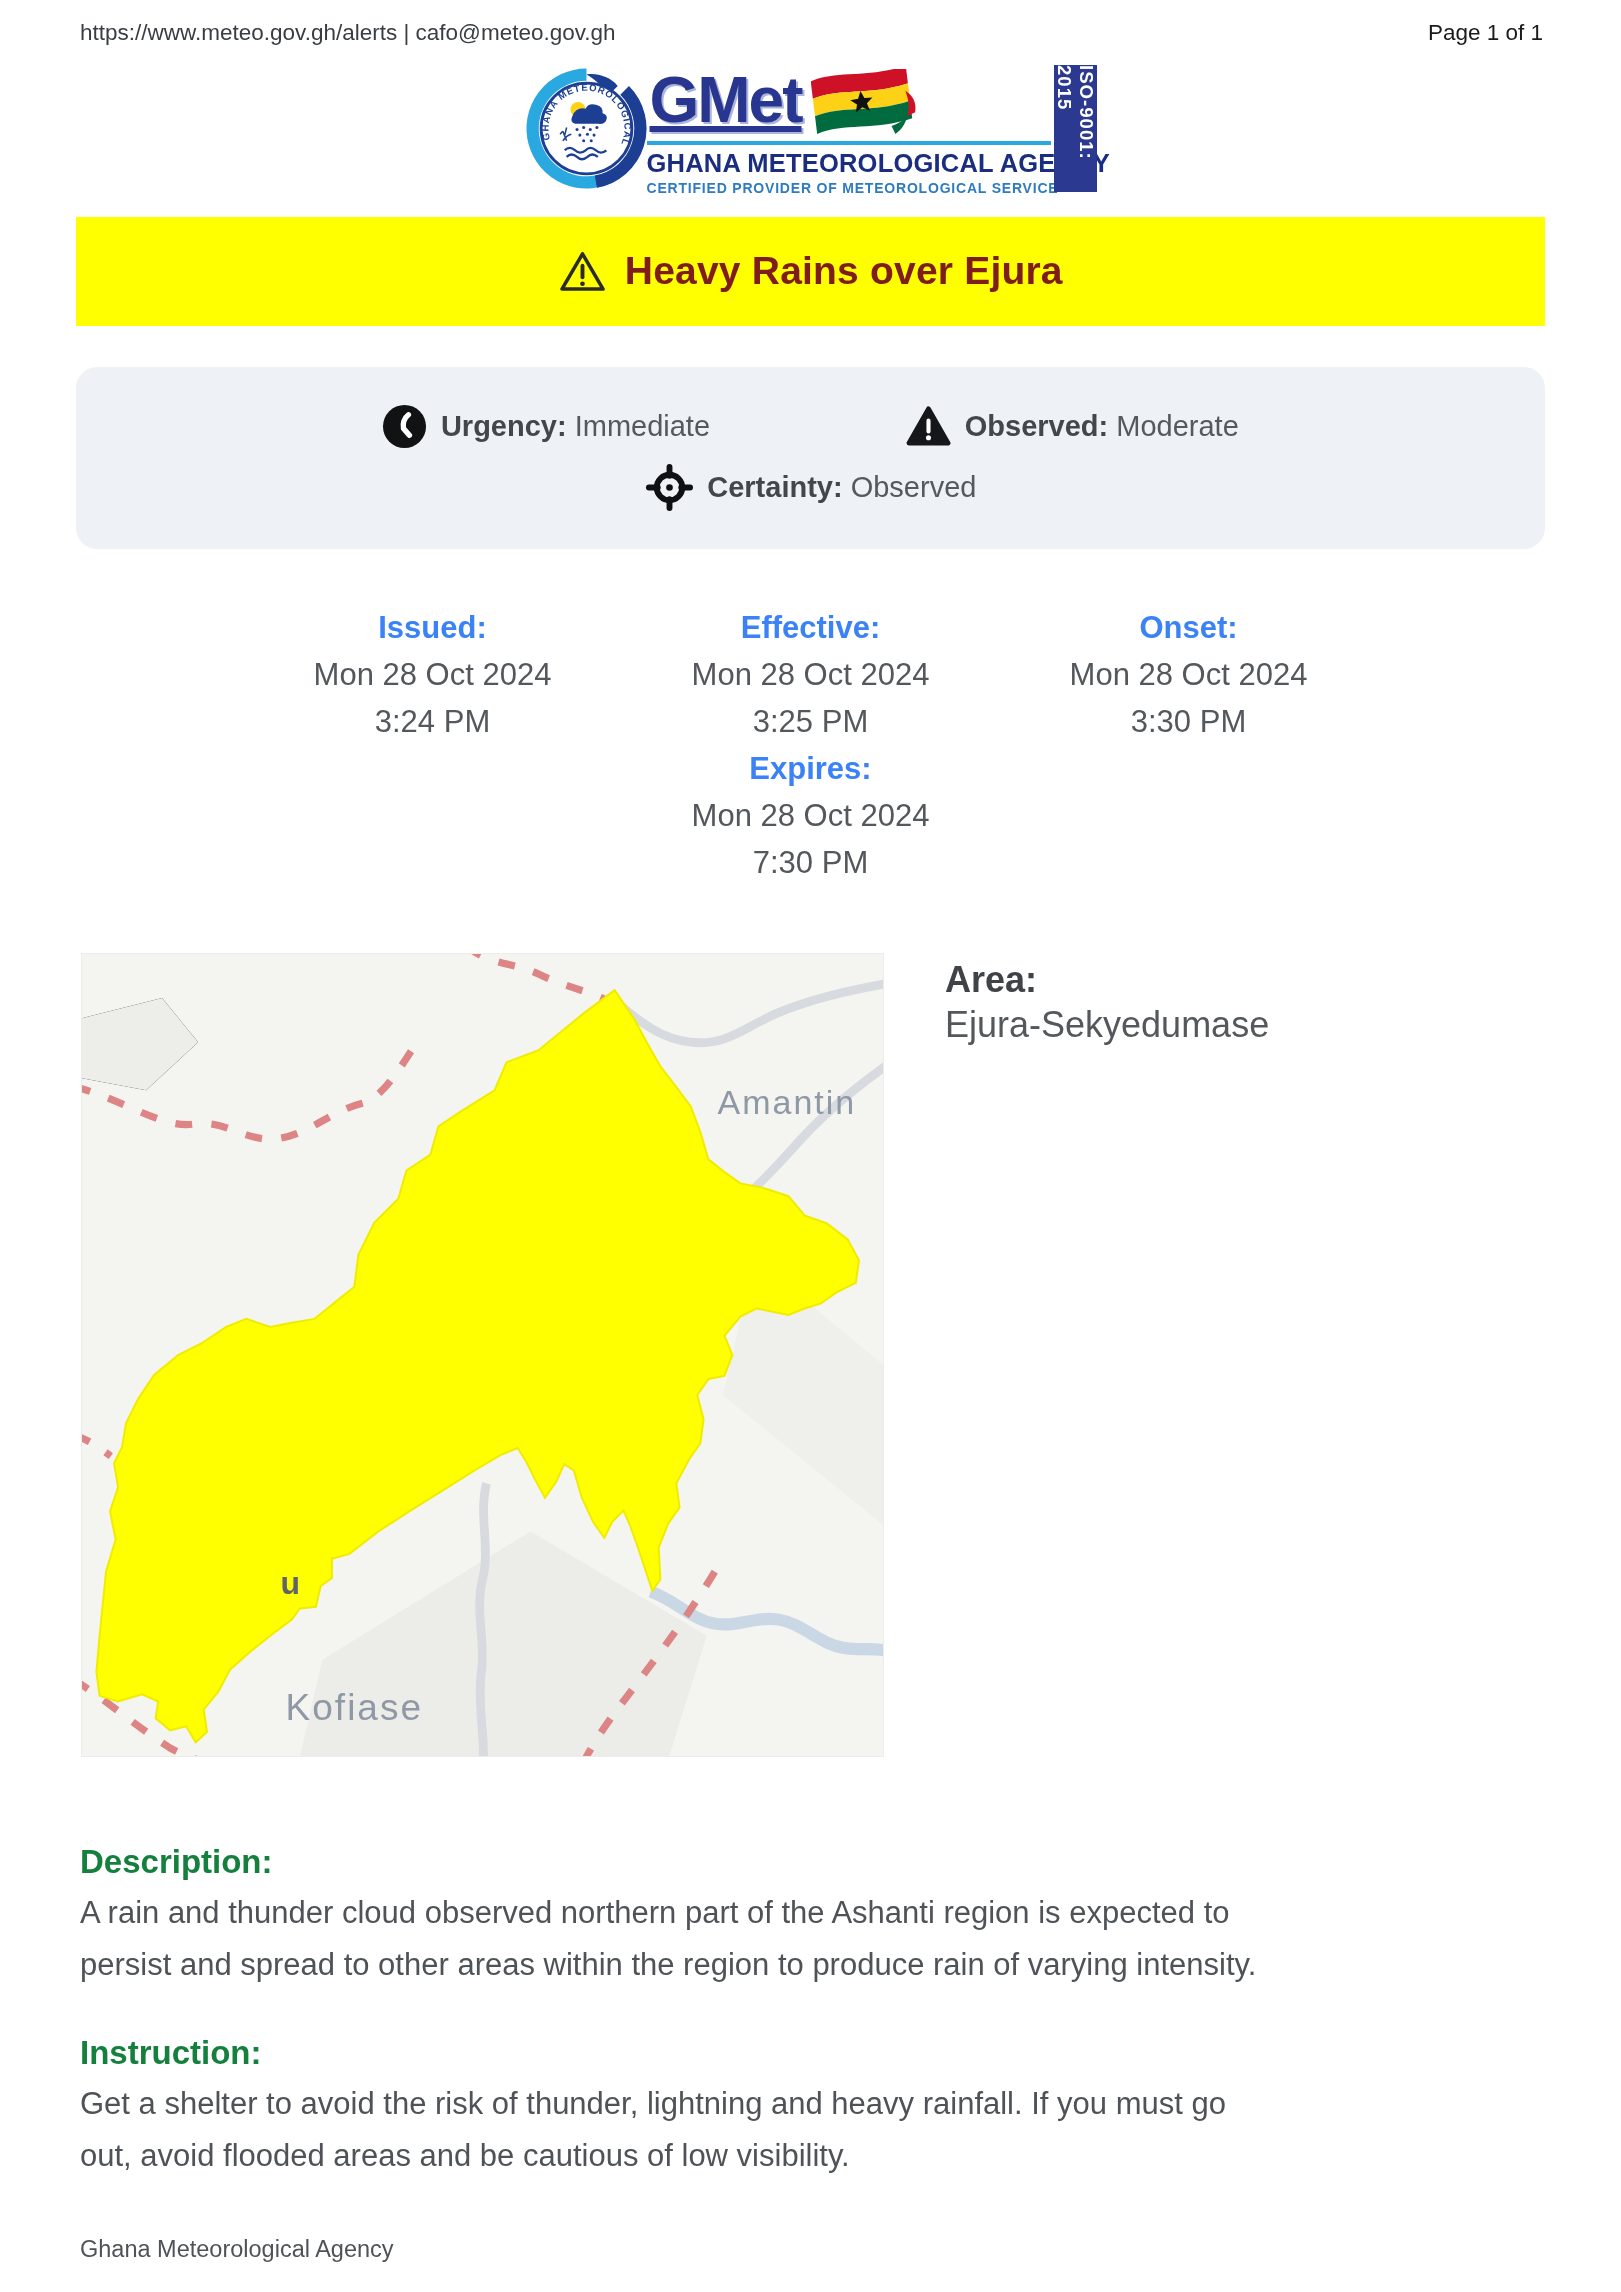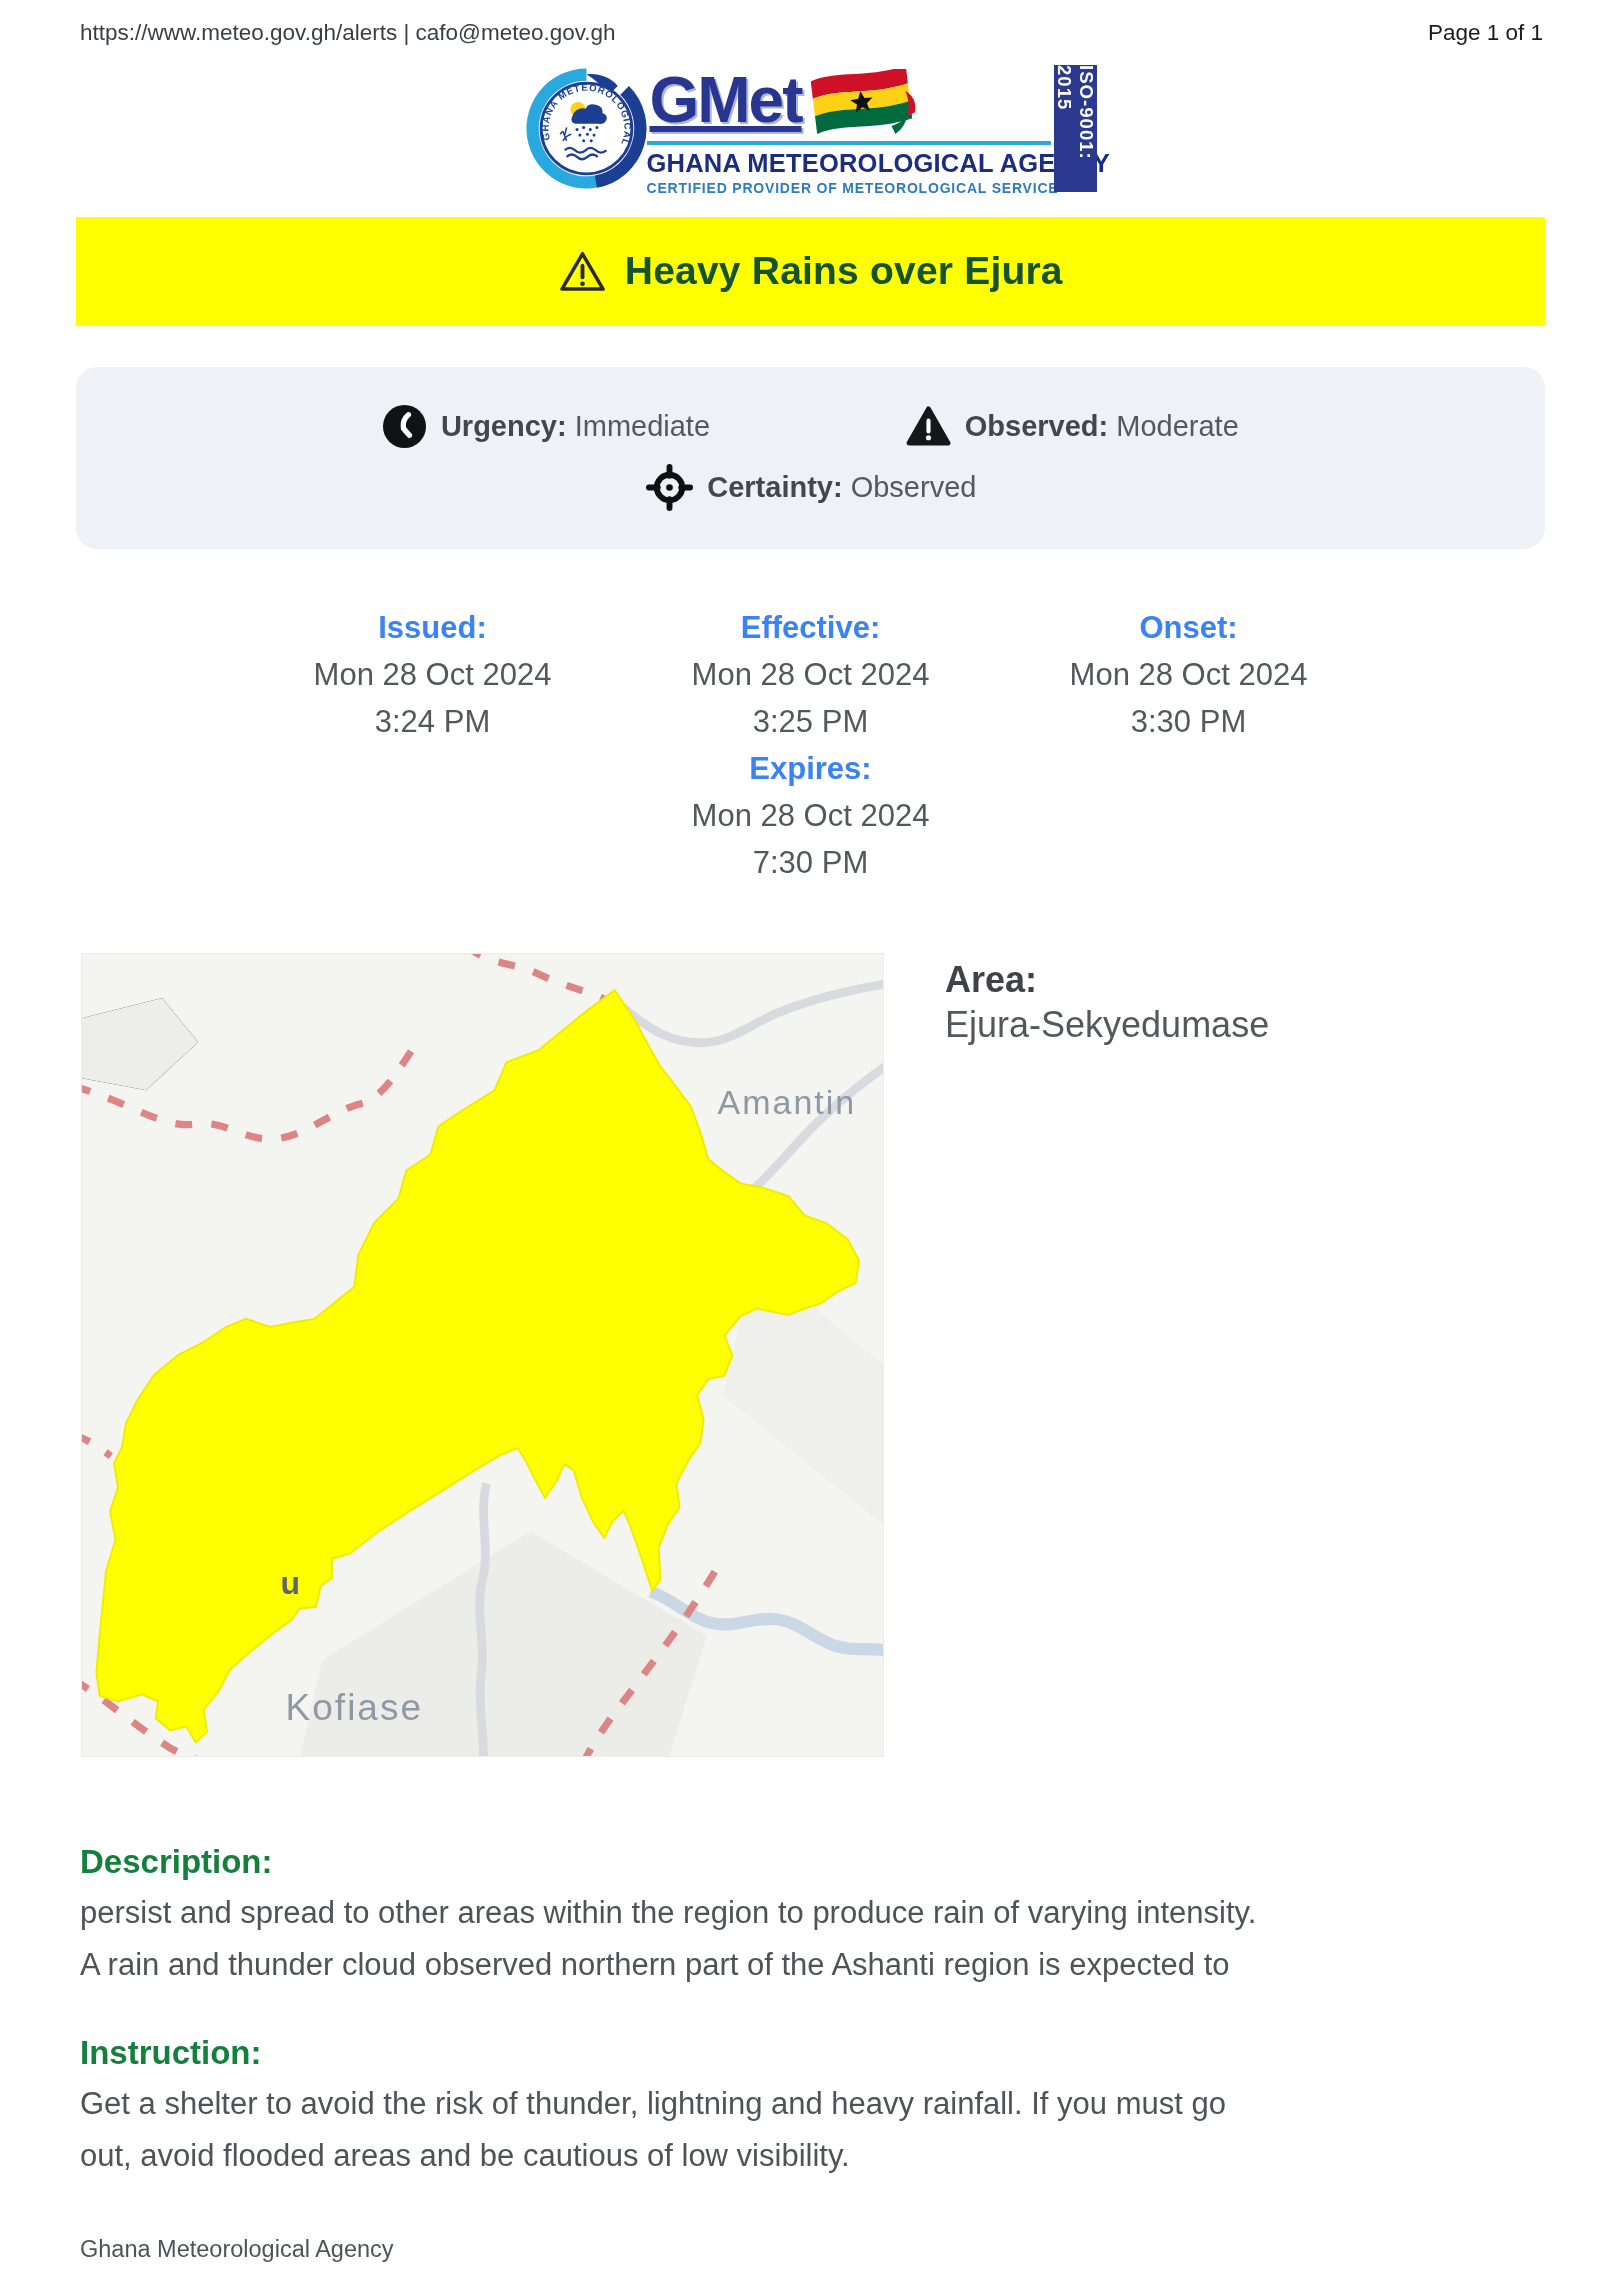--- a/index.html
+++ b/index.html
@@ -23,21 +23,21 @@
                  font-weight:bold; color:#1b2d80; letter-spacing:0.2px; white-space:nowrap; }
   .agency-tagline { position:absolute; left:122px; top:125px; width:406px; font-size:14px;
                     font-weight:bold; color:#2f7bbf; letter-spacing:0.8px; white-space:nowrap; }
   .iso-band { position:absolute; left:529px; top:9.8px; width:43px; height:127px; background:#2b3990;
               color:#ffffff; display:flex; align-items:center; justify-content:center;
               writing-mode:vertical-rl; font-size:18.6px; font-weight:bold; letter-spacing:1px; }
 
   
   .banner { margin:22.5px 76px 0; height:109px; display:flex; align-items:center;
             justify-content:center; gap:17.6px; }
-  .banner h1 { font-size:39px; font-weight:bold; color:#14532d; letter-spacing:0.2px; }
+  .banner h1 { font-size:39px; font-weight:bold; color:#7f1d1d; letter-spacing:0.2px; }
 
   
   .infobar { margin:41px 76px 0; height:182px; display:flex; flex-direction:column;
              justify-content:center; align-items:center; gap:13.7px;border-radius:21px; }
   .inforow { display:flex; align-items:center; gap:196px; }
   .infogroup { display:flex; align-items:center; gap:13.7px; font-size:29px; color:#55595d; }
   .infogroup b { color:#43474b; }
 
   
   .schedule { margin-top:55px; text-align:center; color:#54585c; font-size:31px; }
@@ -230,22 +230,22 @@
     <div class="map-label partial">u</div>
   </div>
   <div class="area-block">
     <div class="lbl">Area:</div>
     <div>Ejura-Sekyedumase</div>
   </div>
 </div>
 
 <div class="section description">
   <div class="heading">Description:</div>
+  <div class="body-line">A rain and thunder cloud observed northern part of the Ashanti region is expected to</div>
   <div class="body-line">persist and spread to other areas within the region to produce rain of varying intensity.</div>
-  <div class="body-line">A rain and thunder cloud observed northern part of the Ashanti region is expected to</div>
 </div>
 
 <div class="section instruction">
   <div class="heading">Instruction:</div>
   <div class="body-line">Get a shelter to avoid the risk of thunder, lightning and heavy rainfall. If you must go</div>
   <div class="body-line">out, avoid flooded areas and be cautious of low visibility.</div>
 </div>
 
 <div class="footer">Ghana Meteorological Agency</div>
 

